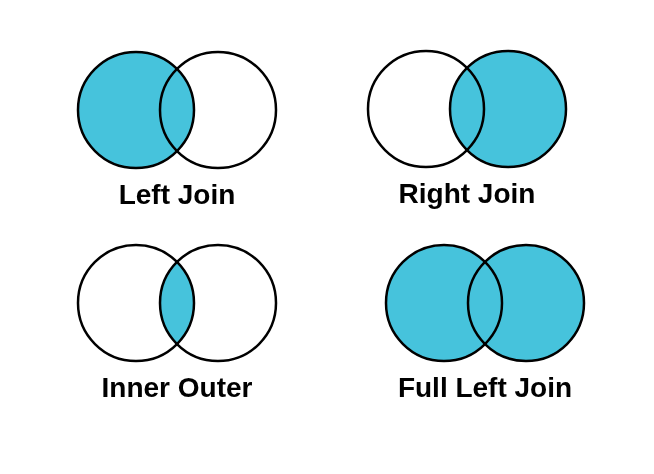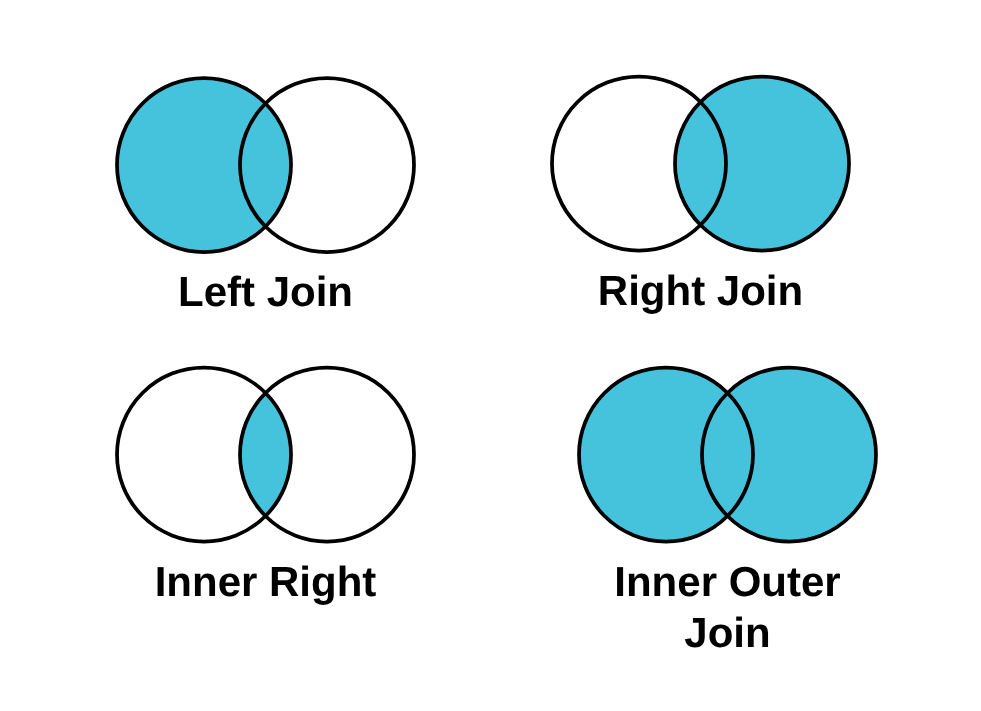--- a/index.html
+++ b/index.html
@@ -83,32 +83,32 @@
         <clipPath id="lens-clip-2">
             <circle cx="63" cy="62" r="58"></circle>
           </clipPath>
       </defs>
       <circle class="c-left-fill" cx="63" cy="62" r="58" fill="#ffffff"></circle>
       <circle class="c-right-fill" cx="145" cy="62" r="58" fill="#ffffff"></circle>
       <circle class="c-lens" cx="145" cy="62" r="58" clip-path="url(#lens-clip-2)" fill="#46c3dc"></circle>
       <circle class="c-left-stroke" cx="63" cy="62" r="58" fill="none" stroke="#000000" stroke-width="2.5"></circle>
       <circle class="c-right-stroke" cx="145" cy="62" r="58" fill="none" stroke="#000000" stroke-width="2.5"></circle>
     </svg>
-    <div class="diagram-label">Inner Right</div>
+    <div class="diagram-label">Inner Outer</div>
   </div>
 
   <div class="diagram pos-br">
     <svg viewBox="0 0 208 124">
       <defs>
         <clipPath id="lens-clip-3">
             <circle cx="63" cy="62" r="58"></circle>
           </clipPath>
       </defs>
       <circle class="c-left-fill" cx="63" cy="62" r="58" fill="#46c3dc"></circle>
       <circle class="c-right-fill" cx="145" cy="62" r="58" fill="#46c3dc"></circle>
       <circle class="c-lens" cx="145" cy="62" r="58" clip-path="url(#lens-clip-3)" fill="#46c3dc"></circle>
       <circle class="c-left-stroke" cx="63" cy="62" r="58" fill="none" stroke="#000000" stroke-width="2.5"></circle>
       <circle class="c-right-stroke" cx="145" cy="62" r="58" fill="none" stroke="#000000" stroke-width="2.5"></circle>
     </svg>
-    <div class="diagram-label wrap-label">Inner Outer Join</div>
+    <div class="diagram-label wrap-label">Full Left Join</div>
   </div>
 
 </div>
 
 </body></html>

